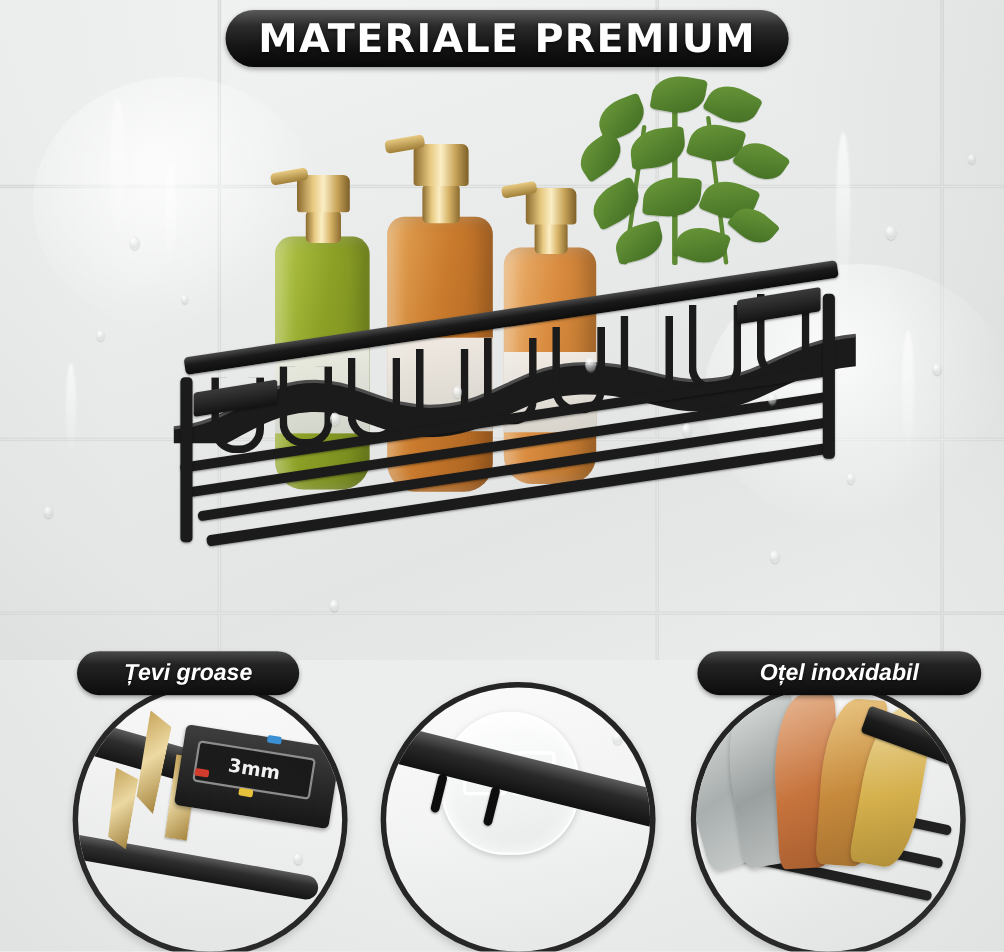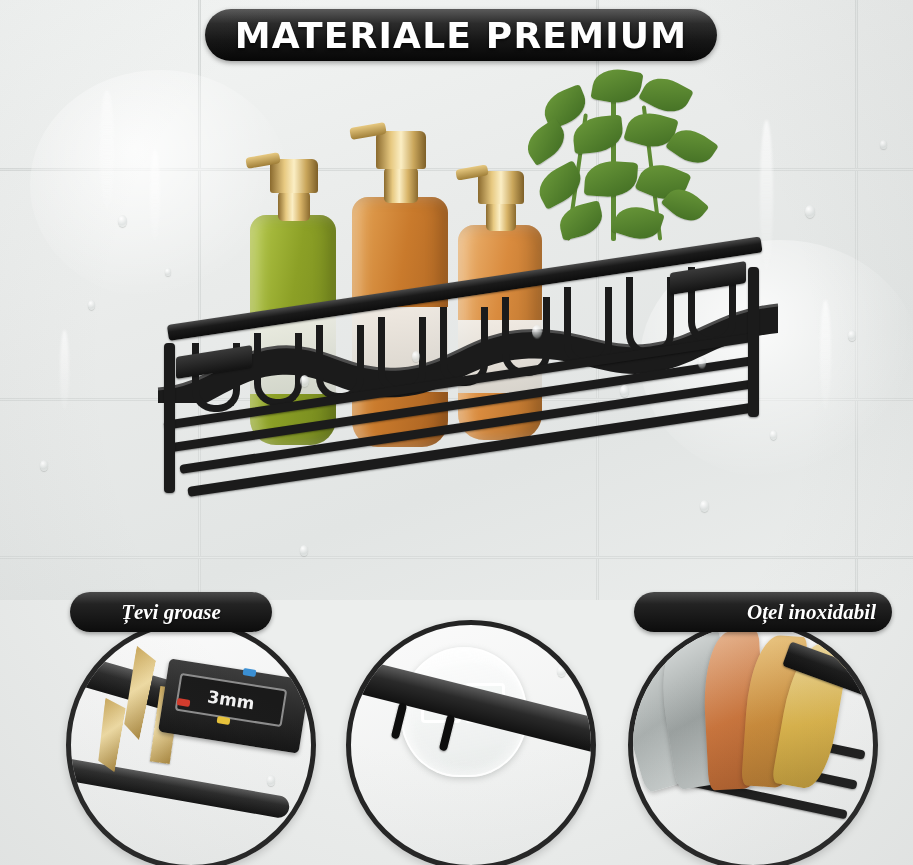--- a/index.html
+++ b/index.html
@@ -75,21 +75,21 @@
   .feature{position:absolute;width:246px;height:246px;}
   .circle{position:absolute;left:0;top:28px;width:240px;height:240px;
     border-radius:50%;border:5px solid #242424;overflow:hidden;
     background:linear-gradient(165deg,#fbfbfb,#e9ebea);
     box-shadow:0 3px 8px rgba(0,0,0,.18);}
   .pill{position:absolute;top:0;height:40px;border-radius:20px;z-index:5;
     background:linear-gradient(180deg,#4a4a4a 0%,#232323 30%,#0c0c0c 100%);
     box-shadow:0 2px 4px rgba(0,0,0,.35);
     display:flex;align-items:center;justify-content:center;padding:0 16px;}
   .pill span{color:#fff;font-size:21px;font-weight:bold;font-style:italic;
-    font-family:Liberation Serif, serif;white-space:nowrap;
+    font-family:Liberation Sans, sans-serif;white-space:nowrap;
     text-shadow:0 1px 2px rgba(0,0,0,.5);}
 
   
   .tube{position:absolute;border-radius:14px;
     background:linear-gradient(180deg,#5b5b5b,#2a2a2a 40%,#111 100%);}
   .jaw{position:absolute;
     background:linear-gradient(135deg,#caa85c,#f0dca4 45%,#a8863e);
     box-shadow:0 1px 2px rgba(0,0,0,.3);}
   .caliper-body{position:absolute;border-radius:5px;
     background:linear-gradient(180deg,#3d3d3d,#151515);
@@ -286,19 +286,19 @@
       <div class="layer" style="left:76px;top:6px;width:58px;height:158px;transform:rotate(-3deg);
            background:linear-gradient(160deg,#e8b894,#c9743c 55%,#a85b2a);"></div>
       <div class="layer" style="left:108px;top:10px;width:56px;height:152px;transform:rotate(4deg);
            background:linear-gradient(160deg,#edca86,#c98a3a 55%,#a8702c);"></div>
       <div class="layer" style="left:138px;top:16px;width:54px;height:146px;transform:rotate(10deg);
            background:linear-gradient(160deg,#f0dca4,#d9b24a 55%,#b38f34);"></div>
 
       <div class="rail sheen" style="left:150px;top:36px;width:120px;height:26px;transform:rotate(20deg);"></div>
       <div class="drop" style="left:212px;top:22px;width:8px;height:11px;"></div>
     </div>
-    <div class="pill" style="left:6px;width:226px;justify-content:flex-end;">
+    <div class="pill" style="left:6px;width:226px;">
       <span>Oțel inoxidabil</span>
     </div>
   </div>
 
   <div class="vignette"></div>
 </div>
 
 </body></html>

